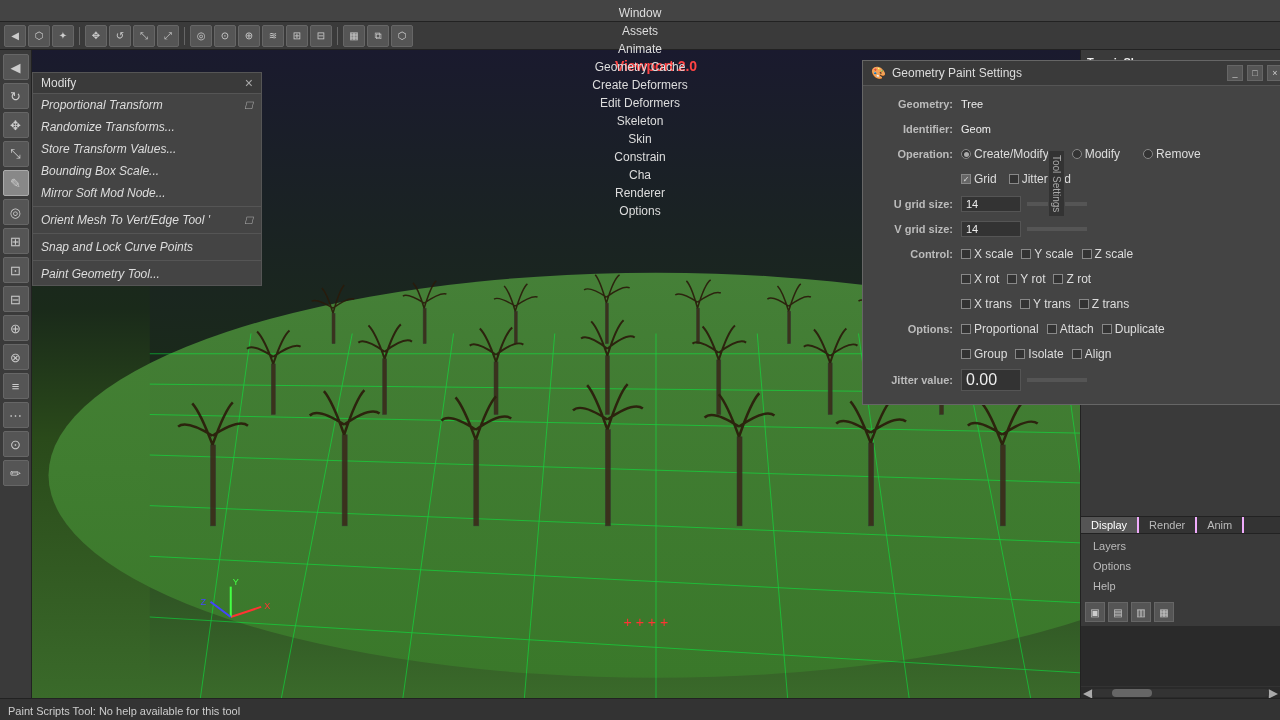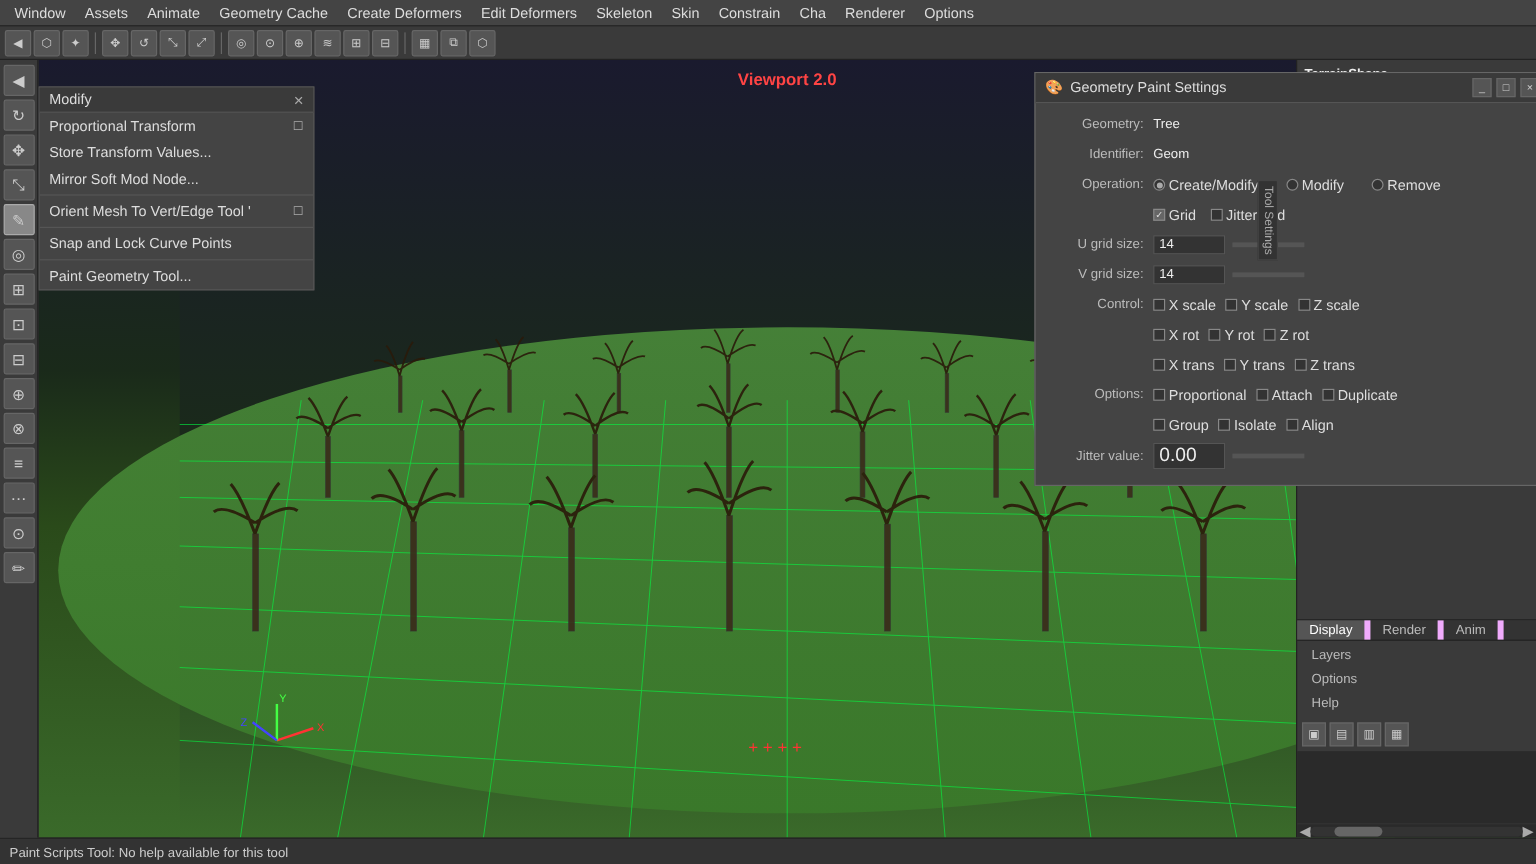--- a/index.html
+++ b/index.html
@@ -16,20 +16,21 @@
     
     #menu-bar {
       height: 22px;
       background: #444;
       display: flex;
       align-items: center;
       padding: 4px 4px;
       border-bottom: 1px solid #222;
       position: relative;
       z-index: 100;
+      flex-direction: column;
     }
     .menu-item {
       padding: 2px 8px;
       cursor: pointer;
       color: #ddd;
       font-size: 12px;
       white-space: nowrap;
     }
 
     
@@ -135,21 +136,21 @@
     .panel-tabs {
       display: flex;
       background: #333;
       border-bottom: 1px solid #222;
     }
     .panel-tab {
       padding: 2px 10px;
       cursor: pointer;
       font-size: 11px;
       color: #bbb;
-      border-right: 5px solid #f0abfc;
+      border-right: 2px solid #f0abfc;
     }
     .panel-tab.active {
       background: #555;
       color: #fff;
     }
 
     .panel-sub-tabs {
       display: flex;
       padding: 4px;
       gap: 4px;
@@ -243,20 +244,21 @@
       color: #aaa;
     }
     .modify-menu-item {
       display: flex;
       align-items: center;
       justify-content: space-between;
       padding: 4px 8px;
       cursor: pointer;
       color: #ddd;
       font-size: 12px;
+      font-style: italic;
     }
     .modify-menu-item .check-icon { font-size: 10px; color: #aaa; }
     .modify-menu-separator { height: 1px; background: #555; margin: 2px 0; }
 
     
     #geo-paint-dialog {
       position: absolute;
       top: 10px;
       left: 830px;
       width: 430px;
@@ -306,20 +308,21 @@
       margin-bottom: 5px;
       min-height: 20px;
     }
     .dialog-label {
       width: 90px;
       text-align: right;
       padding-right: 8px;
       color: #bbb;
       font-size: 11px;
       flex-shrink: 0;
+      font-weight: bold;
     }
     .dialog-value {
       color: #eee;
       font-size: 11px;
     }
 
     .radio-group {
       display: flex;
       gap: 23px;
     }
@@ -601,21 +604,27 @@
     <div id="modify-menu">
       <div id="modify-menu-header">
         <span>Modify</span>
         <span class="modify-close-btn">×</span>
       </div>
       <div class="modify-menu-item">
         <span>Proportional Transform</span>
         <span class="check-icon">☐</span>
       </div>
       <div class="modify-menu-item">
+        <span>Randomize Transforms...</span>
+      </div>
+      <div class="modify-menu-item">
         <span>Store Transform Values...</span>
+      </div>
+      <div class="modify-menu-item">
+        <span>Bounding Box Scale...</span>
       </div>
       <div class="modify-menu-item">
         <span>Mirror Soft Mod Node...</span>
       </div>
       <div class="modify-menu-separator"></div>
       <div class="modify-menu-item">
         <span>Orient Mesh To Vert/Edge Tool '</span>
         <span class="check-icon">☐</span>
       </div>
       <div class="modify-menu-separator"></div>

